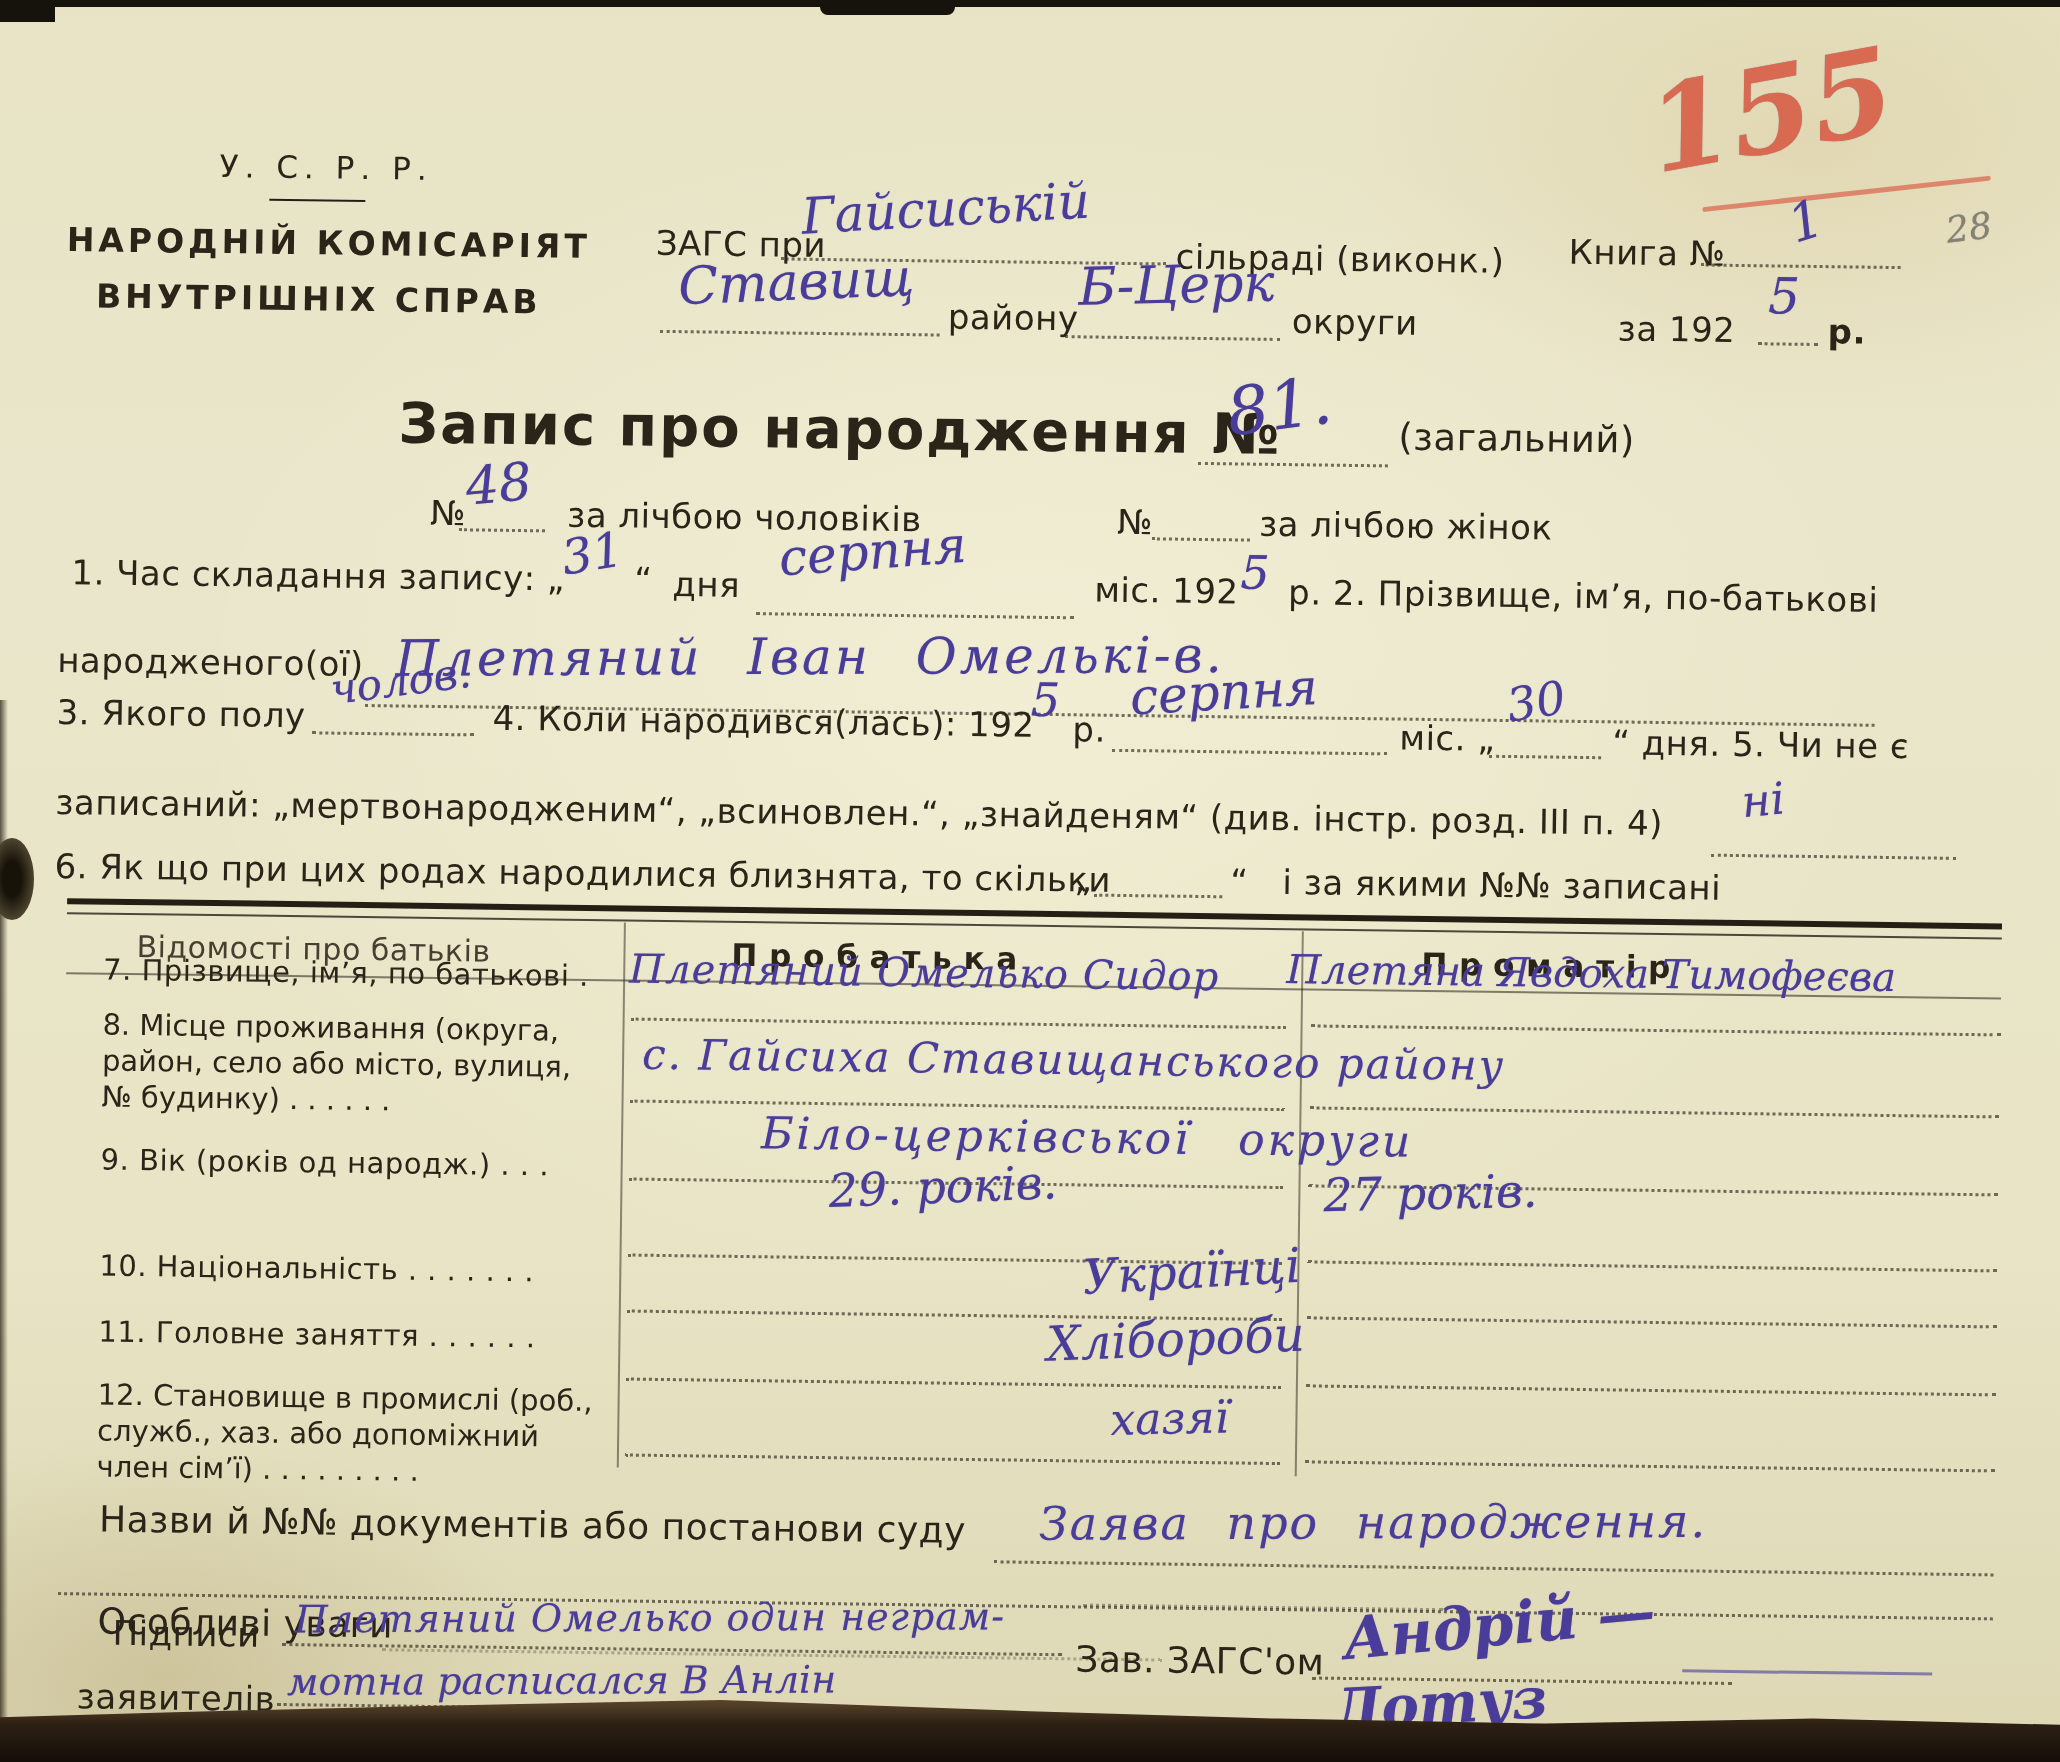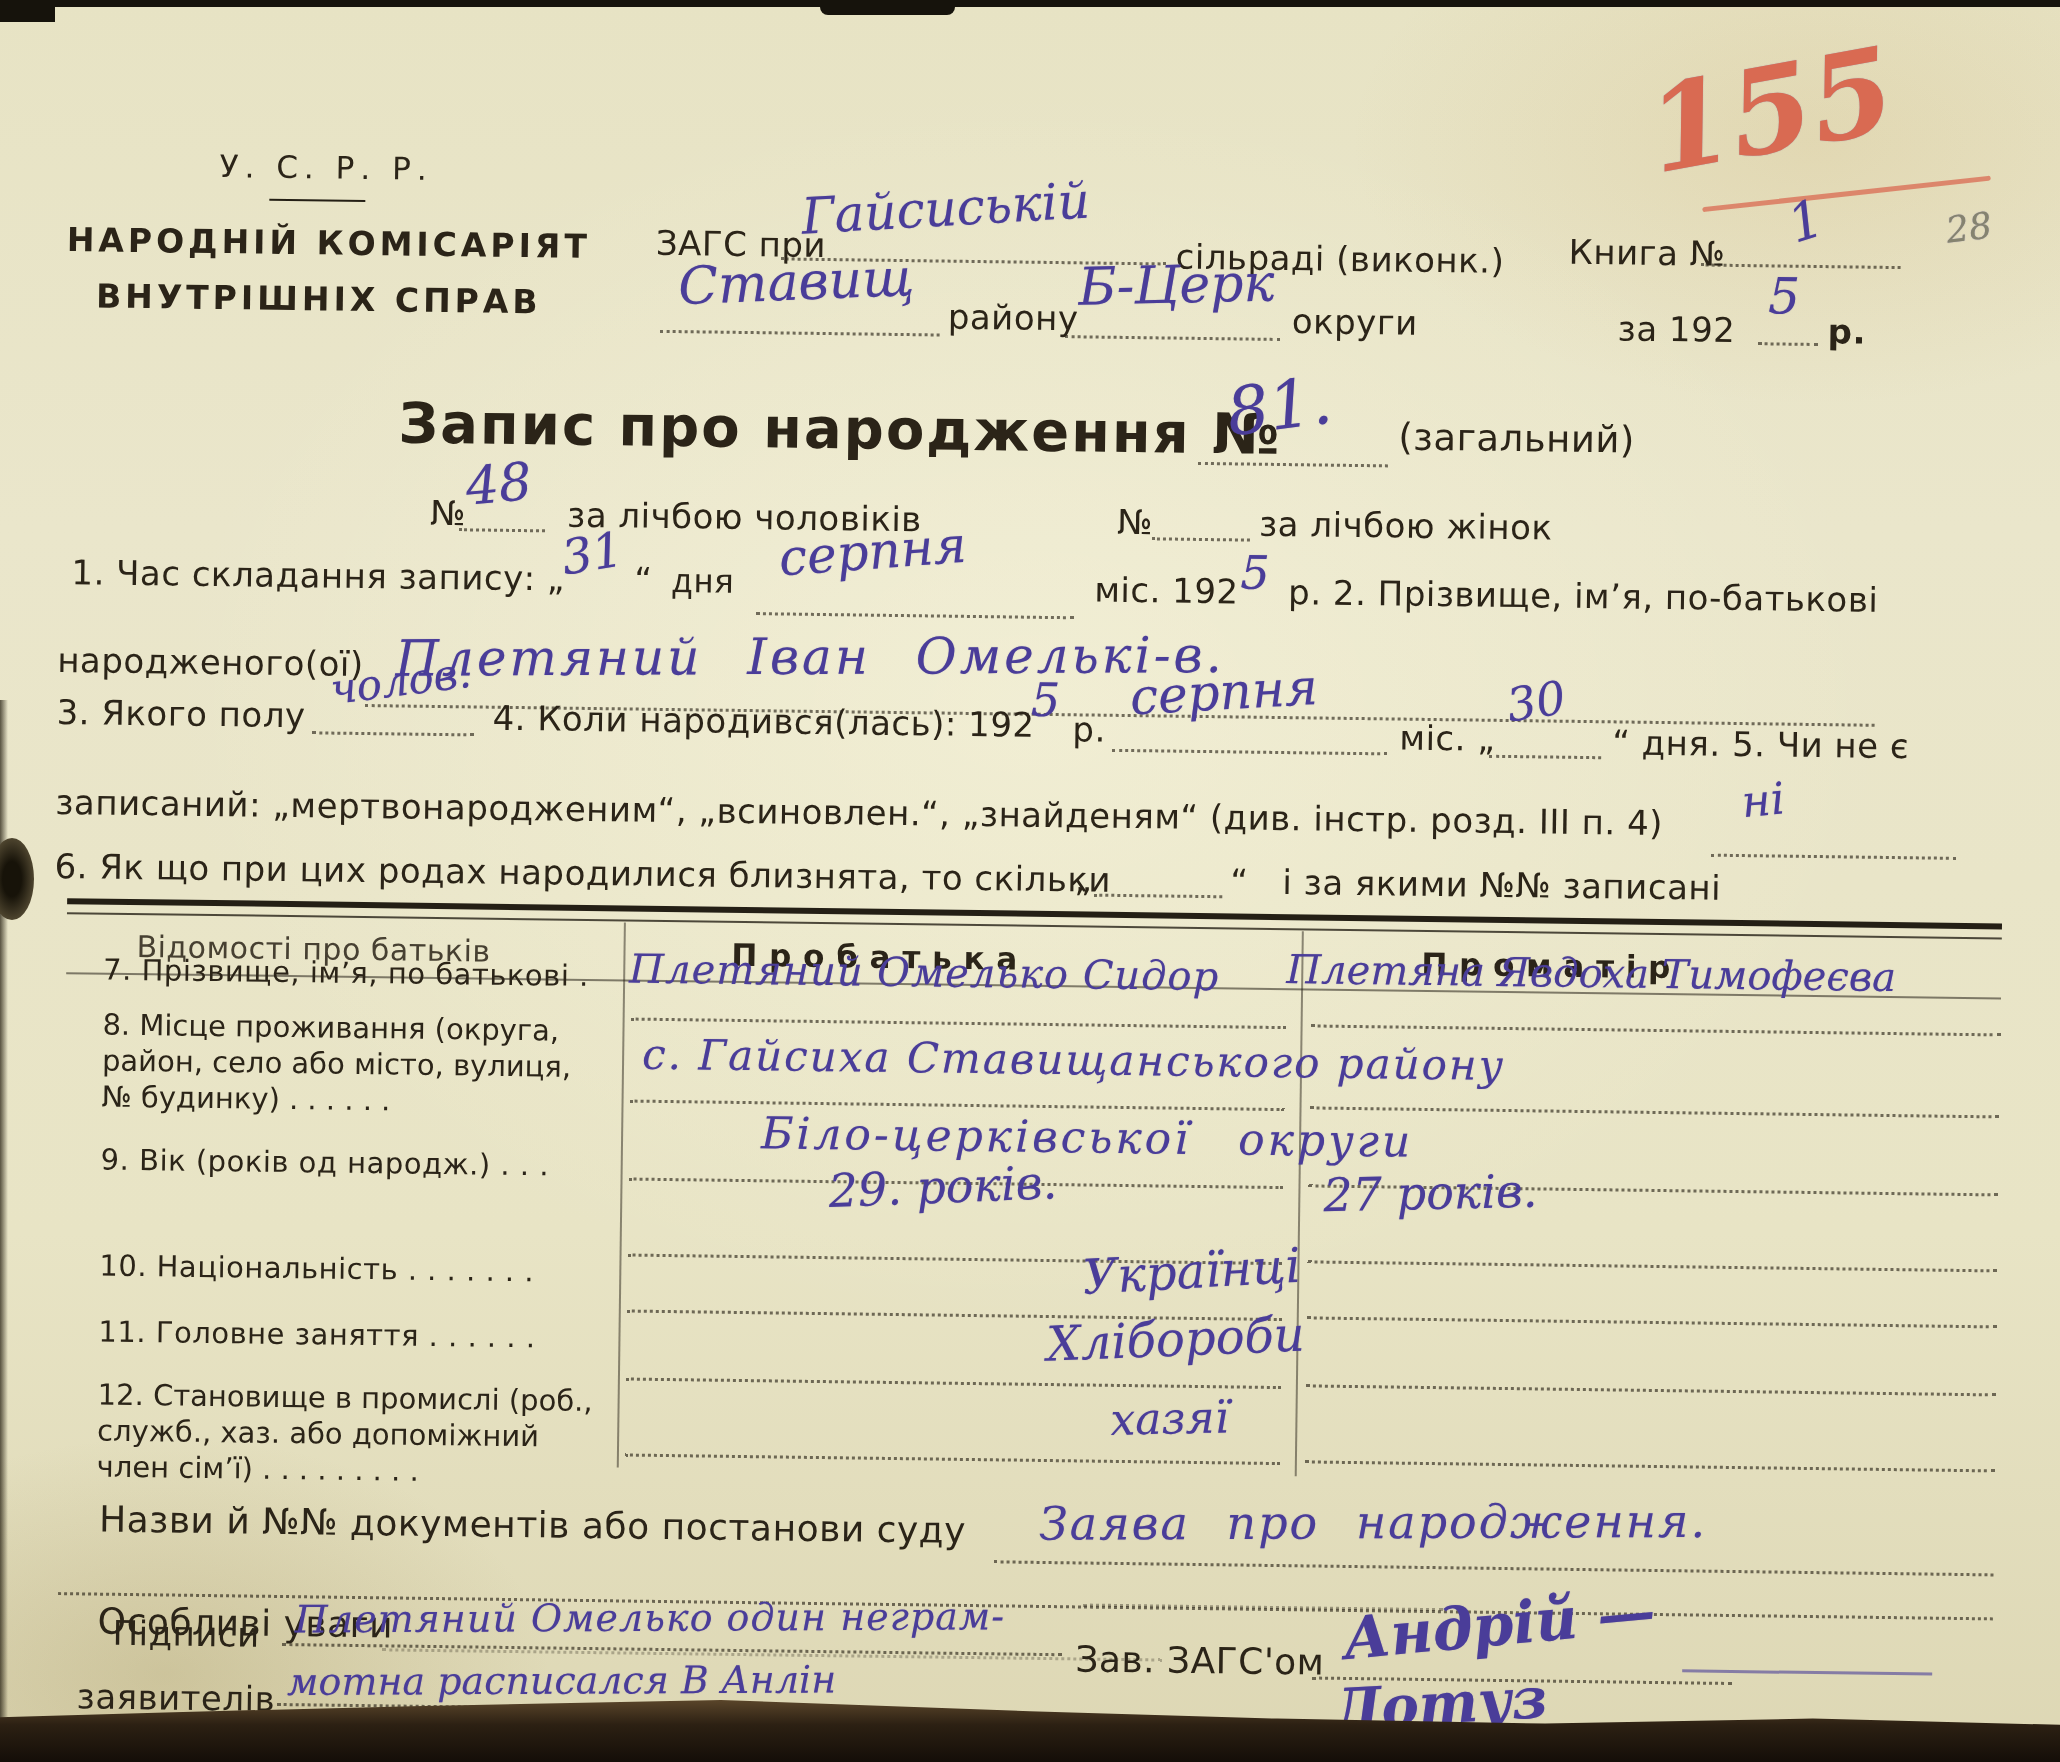--- a/index.html
+++ b/index.html
@@ -88,21 +88,21 @@
   <div class="hw" style="left:468px;top:448px;font-size:52px;transform:rotate(-6deg);">48</div>
   <div class="dl" style="left:462px;top:523px;width:86px;"></div>
   <div class="pt" style="left:570px;top:488px;font-size:34px;">за лічбою чоловіків</div>
   <div class="pt" style="left:1120px;top:488px;font-size:34px;">№</div>
   <div class="dl" style="left:1155px;top:523px;width:98px;"></div>
   <div class="pt" style="left:1262px;top:488px;font-size:34px;">за лічбою жінок</div>
 
   <div class="pt" style="left:75px;top:552px;font-size:34px;">1. Час складання запису: „</div>
   <div class="hw" style="left:565px;top:518px;font-size:48px;transform:rotate(-10deg);">31</div>
   <div class="pt" style="left:638px;top:552px;font-size:34px;">“</div>
-  <div class="pt" style="left:676px;top:556px;font-size:34px;font-family:Liberation Mono, monospace;">дня</div>
+  <div class="pt" style="left:676px;top:556px;font-size:34px;">дня</div>
   <div class="hw" style="left:782px;top:512px;font-size:50px;transform:rotate(-5deg);">серпня</div>
   <div class="dl" style="left:760px;top:603px;width:318px;"></div>
   <div class="pt" style="left:1098px;top:556px;font-size:34px;">міс. 192</div>
   <div class="hw" style="left:1244px;top:530px;font-size:46px;">5</div>
   <div class="pt" style="left:1292px;top:556px;font-size:34px;">р. 2. Прізвище, ім’я, по-батькові</div>
 
   <div class="pt" style="left:62px;top:640px;font-size:34px;">народженого(ої)</div>
   <div class="hw" style="left:400px;top:618px;font-size:50px;letter-spacing:3px;word-spacing:26px;transform:rotate(-1deg);">Плетяний Іван Омелькі-в.</div>
   <div class="dl" style="left:370px;top:700px;width:1510px;"></div>
 

